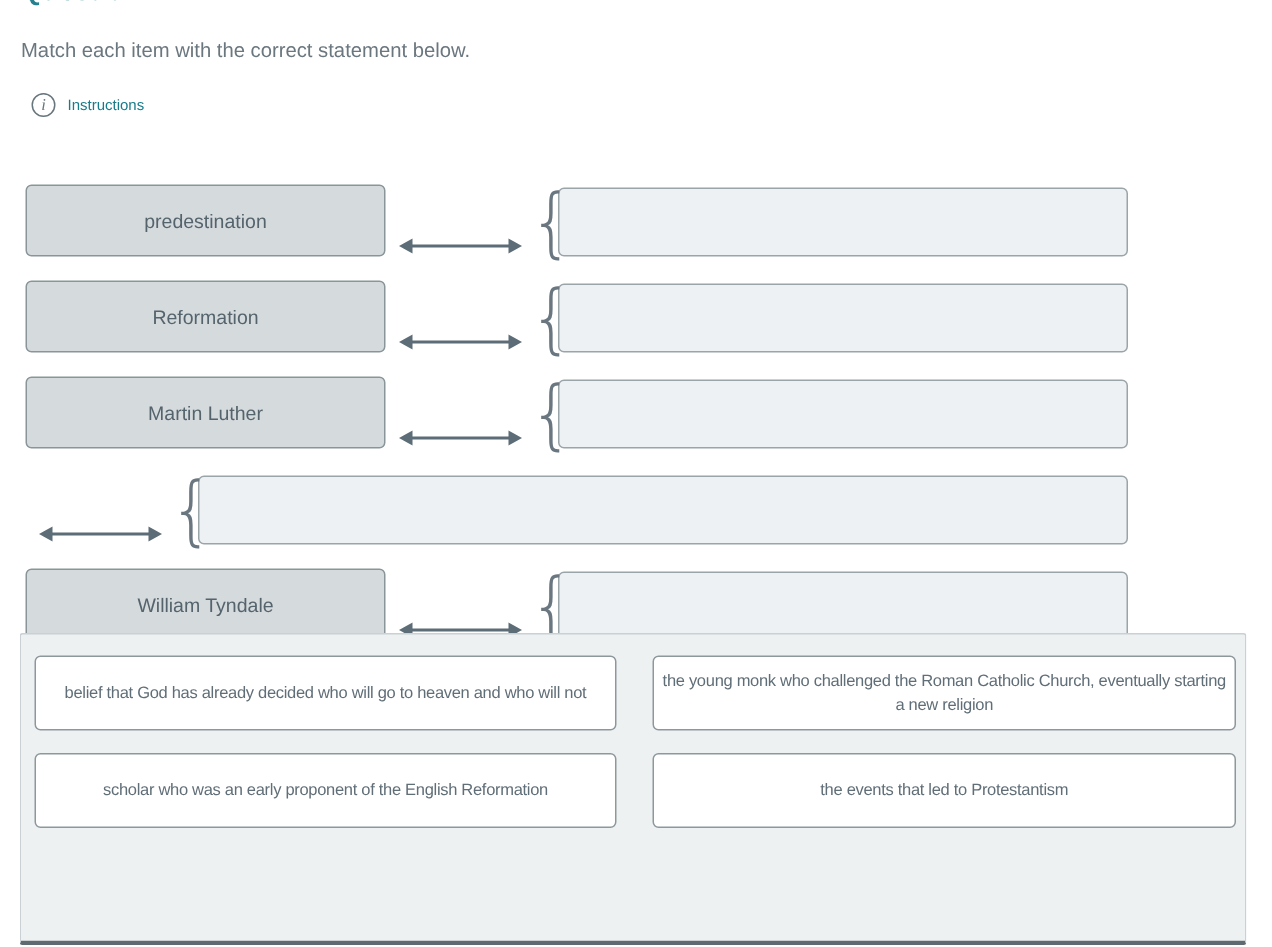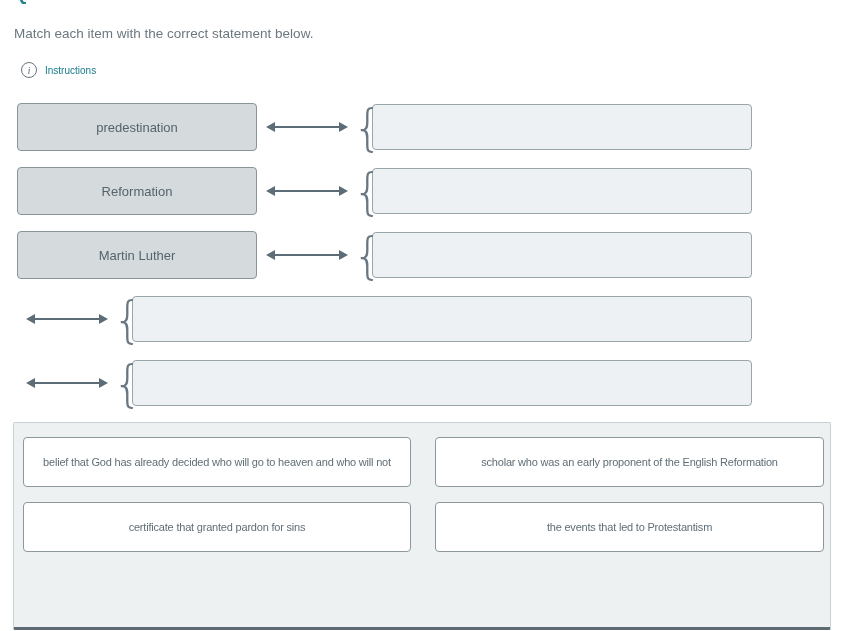--- a/index.html
+++ b/index.html
@@ -13,21 +13,21 @@
   .prompt { position: absolute; left: 14px; top: 26px; font-size: 13.5px; color: #6b777f; }
 
   .instructions { position: absolute; left: 21px; top: 62px; display: flex; align-items: center;
     gap: 8px; cursor: pointer; }
   .info-icon { width: 16px; height: 16px; border: 1px solid #67757d; border-radius: 50%;
     color: #67757d; font-size: 11px; font-style: italic; font-family: "Liberation Serif", serif;
     display: flex; align-items: center; justify-content: center; line-height: 1; }
   .instructions-label { color: #177b8a; font-size: 10px; }
 
   .match-row { position: absolute; left: 17px; width: 735px; height: 48px;
-    display: flex; align-items: center; }
+    display: flex; align-items: flex-end; margin-top: 20px; }
   .term-box { width: 240px; height: 48px; background: #d5dadd; border: 1px solid #8a9599;
     border-radius: 4px; display: flex; align-items: center; justify-content: center;
     font-size: 13px; color: #55646c; }
   .arrow-wrap { margin-left: 8px; width: 84px; height: 14px; flex: none; display: flex;
     align-items: center; }
   .brace { margin-left: 4px; width: 15px; flex: none; font-size: 46px; font-weight: 300;
     color: #6a7781; line-height: 46px; transform: scaleY(1.1); text-align: center;
     font-family: "DejaVu Sans", sans-serif; }
   .drop-box { flex: 1; height: 46px; margin-left: 4px; background: #edf1f3;
     border: 1px solid #9aa5aa; border-radius: 4px; }
@@ -101,31 +101,32 @@
           <path d="M7 7 H77" stroke="#5d6d77" stroke-width="2"></path>
           <path d="M10 2 L1 7 L10 12 Z" fill="#5d6d77"></path>
           <path d="M74 2 L83 7 L74 12 Z" fill="#5d6d77"></path>
         </svg>
     </div>
     <div class="brace">{</div>
     <div class="drop-box"></div>
   </div>
 
   <div class="match-row" style="top:359px">
+    <div class="term-box">William Tyndale</div>
     <div class="arrow-wrap">
       <svg width="84" height="14" viewBox="0 0 84 14">
           <path d="M7 7 H77" stroke="#5d6d77" stroke-width="2"></path>
           <path d="M10 2 L1 7 L10 12 Z" fill="#5d6d77"></path>
           <path d="M74 2 L83 7 L74 12 Z" fill="#5d6d77"></path>
         </svg>
     </div>
     <div class="brace">{</div>
     <div class="drop-box"></div>
   </div>
 
   <div class="bank">
     <div class="bank-card">belief that God has already decided who will go to heaven and who will not</div>
+    <div class="bank-card">the young monk who challenged the Roman Catholic Church, eventually starting a new religion</div>
     <div class="bank-card">scholar who was an early proponent of the English Reformation</div>
-    <div class="bank-card">certificate that granted pardon for sins</div>
     <div class="bank-card">the events that led to Protestantism</div>
   </div>
 
 </div>
 
 </body></html>

